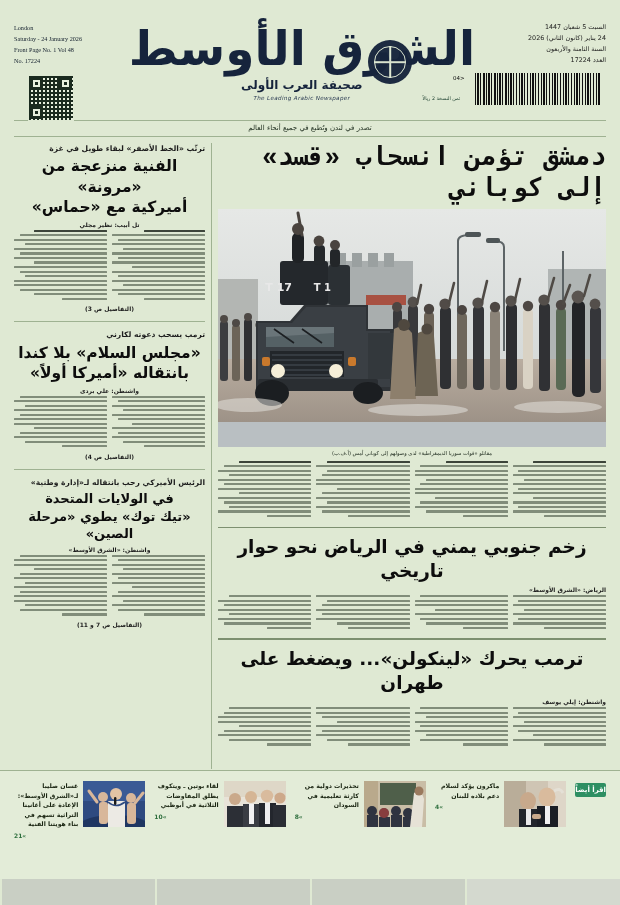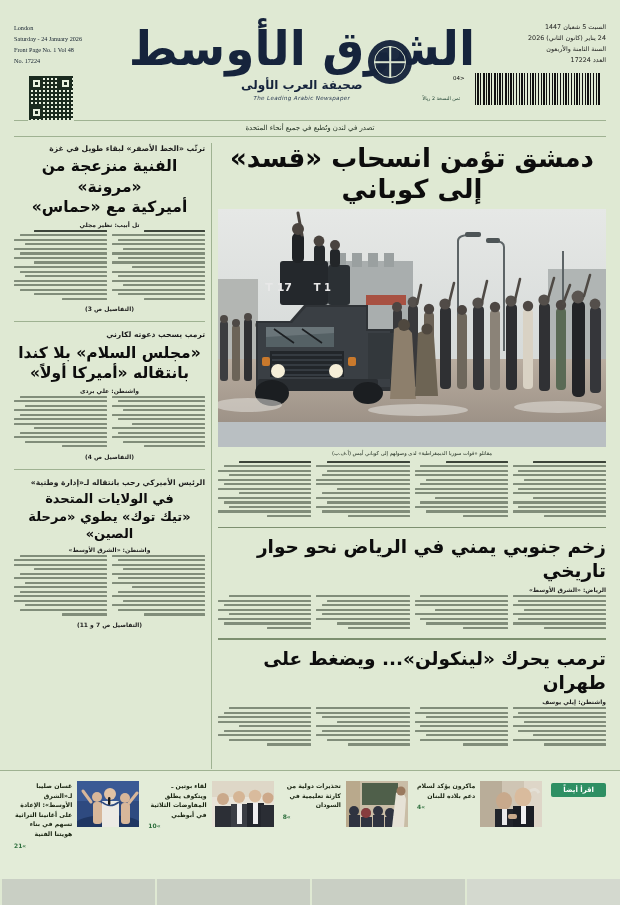--- a/index.html
+++ b/index.html
@@ -126,25 +126,25 @@
   .col-right{ width:388px; display:flex; flex-direction:column; }
   .vrule{ width:1px; background:#9fb292; flex:0 0 1px; }
   .col-left{ width:195px; display:flex; flex-direction:column; }
 
   
   .kicker{
     font-size:7.6px; font-weight:700; color:#1d1d1d; 
     line-height:1.5; margin-bottom:2px;
   }
   .hl-xl{
-    font-size:26px; font-weight:900; color:#0d0d0d; text-align:center;
-    line-height:1.18; letter-spacing:-0.5px;
+    font-size:26px; font-weight:900; color:#0d0d0d; 
+    line-height:1.18; letter-spacing:-0.5px;font-family:Liberation Mono, monospace;
   }
   .hl-lg{
-    font-size:18.5px; font-weight:900; color:#0d0d0d; 
+    font-size:18.5px; font-weight:900; color:#0d0d0d; text-align:center;
     line-height:1.3;
   }
   .hl-md{
     font-size:15.5px; font-weight:900; color:#0d0d0d; text-align:center;
     line-height:1.32;
   }
   .hl-sm{
     font-size:13px; font-weight:900; color:#0d0d0d; text-align:center;
     line-height:1.34;
   }
@@ -181,21 +181,21 @@
 
   
   .strip{
     position:absolute; left:0; right:0; bottom:0; height:135px;
     background:#e3ecd8; border-top:1px solid #9fb292;
     padding:10px 14px 0 14px;
   }
   .strip-inner{ display:flex; direction:rtl; gap:9px; align-items:flex-start; }
   .read-also{
     background:#2e8f63; color:#fff; font-size:7px; font-weight:700;
-    padding:3px 12px; border-radius:2px; margin-top:2px; white-space:nowrap;
+    padding:3px 0; border-radius:2px; margin-top:2px; white-space:nowrap;
   }
   .teaser{ flex:1; display:flex; direction:rtl; gap:5px; }
   .t-img{ width:62px; height:46px; flex:0 0 62px; overflow:hidden; background:#9aa7b2; }
   .t-txt{ flex:1; }
   .t-title{
     font-size:6.2px; font-weight:700; color:#17220f; line-height:1.55;
     text-align:right;
   }
   .t-page{
     font-size:6px; color:#2e6f3d; font-weight:700; margin-top:3px;
@@ -245,21 +245,21 @@
       <div class="line">No. 17224</div>
       <div class="qr">
           <i class="a"></i>
           <i class="b"></i>
           <i class="c"></i>
         </div>
     </div>
   </div>
 
   <div class="rule-top"></div>
-  <div class="tagline-bar">تصدر في لندن وتُطبع في جميع أنحاء المتحدة</div>
+  <div class="tagline-bar">تصدر في لندن وتُطبع في جميع أنحاء العالم</div>
   <div class="rule-top"></div>
 
   <div class="content">
 
     <div class="col-right">
 
       <div class="hl-xl">دمشق تؤمن انسحاب «قسد» إلى كوباني</div>
 
       <div class="photo-main">
         <svg viewBox="0 0 388 213" width="388" height="213" preserveAspectRatio="none">

